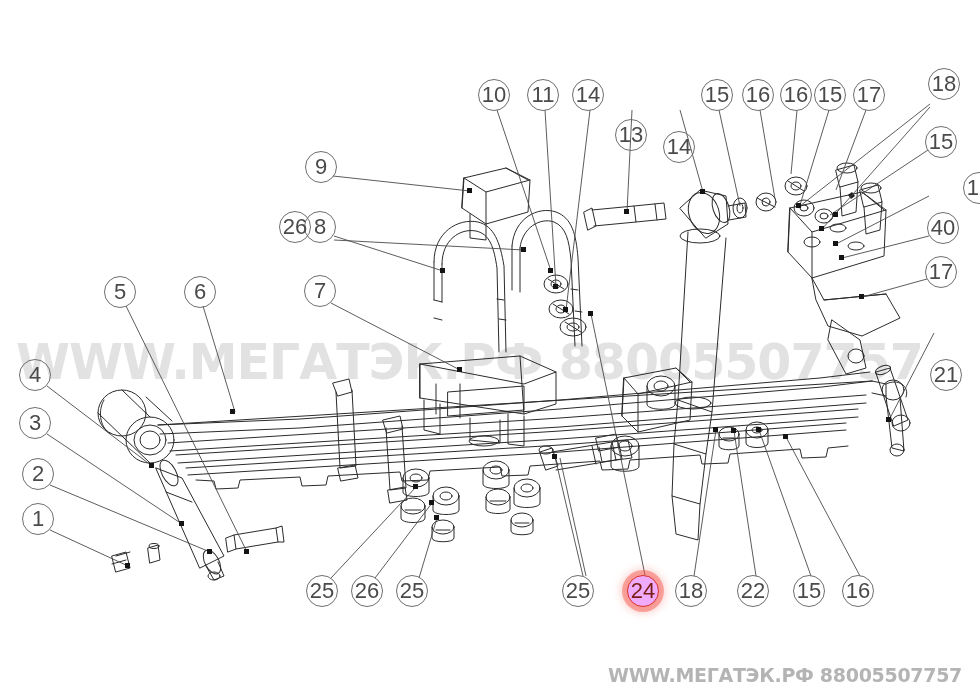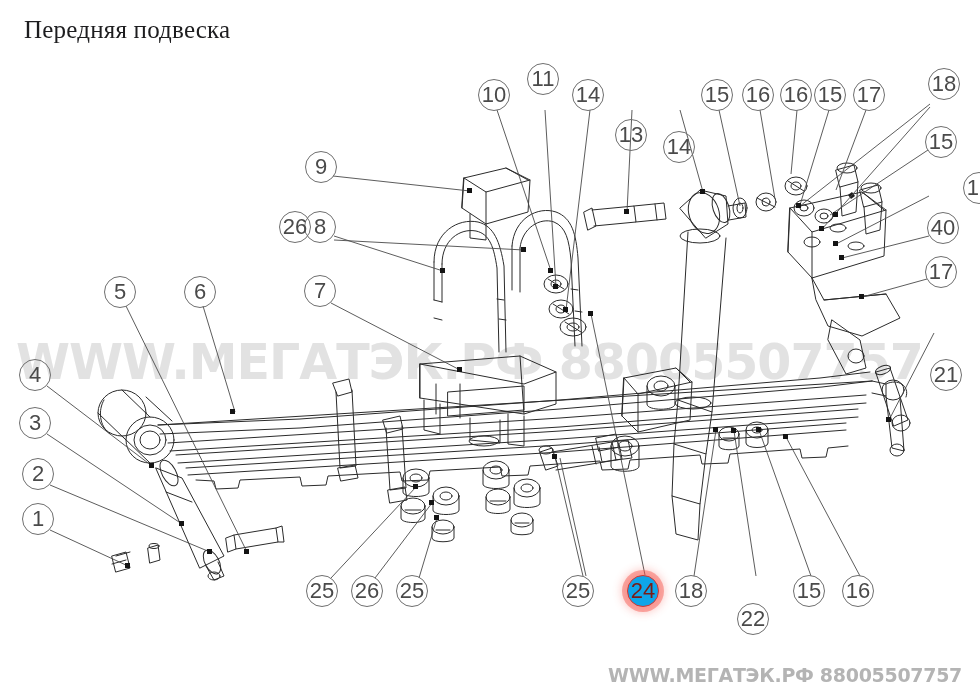--- a/index.html
+++ b/index.html
@@ -51,30 +51,29 @@
     display:flex; align-items:center; justify-content:center;
     font-family:Liberation Sans, sans-serif;
     font-size:22px; color:#4a4a4a;
     line-height:1;
     box-sizing:border-box;
     text-align:right;
   }
   .callout.highlight {
     border-color:#d8342c;
     color:#7a1c16;
-    background:#0ea5e9;
+    background:#f0abfc;
     box-shadow:0 0 0 5px rgba(245,85,76,.45), 0 0 9px 6px rgba(245,85,76,.30);
   }
 </style>
 </head>
 <body>
 
 <div id="stage">
 
-  <div class="page-title">Передняя подвеска</div>
 
   <div class="watermark-diag">WWW.МЕГАТЭК.РФ 88005507757</div>
 
   <svg class="art" viewBox="0 0 980 700" xmlns="http://www.w3.org/2000/svg">
     <g fill="none" stroke="#2b2b2b" stroke-width="1" stroke-linejoin="round" stroke-linecap="round">
 
       <g>
 
         <ellipse cx="150" cy="440" rx="24" ry="23"></ellipse>
         <ellipse cx="150" cy="440" rx="16" ry="15"></ellipse>
@@ -386,40 +385,40 @@
       <div class="callout" style="left: 38px; top: 474px;">2</div>
       <div class="callout" style="left: 35px; top: 423px;">3</div>
       <div class="callout" style="left: 35px; top: 375px;">4</div>
       <div class="callout" style="left: 120px; top: 292px;">5</div>
       <div class="callout" style="left: 200px; top: 292px;">6</div>
       <div class="callout" style="left: 320px; top: 291px;">7</div>
       <div class="callout" style="left: 320px; top: 227px;">8</div>
       <div class="callout" style="left: 295px; top: 227px;">26</div>
       <div class="callout" style="left: 321px; top: 167px;">9</div>
       <div class="callout" style="left: 494px; top: 95px;">10</div>
-      <div class="callout" style="left: 543px; top: 79px;">11</div>
+      <div class="callout" style="left: 543px; top: 95px;">11</div>
       <div class="callout" style="left: 588px; top: 95px;">14</div>
       <div class="callout" style="left: 631px; top: 95px; margin-top: 24px;">13</div>
       <div class="callout" style="left: 679px; top: 95px; margin-top: 36px;">14</div>
       <div class="callout" style="left: 717px; top: 95px;">15</div>
       <div class="callout" style="left: 758px; top: 95px;">16</div>
       <div class="callout" style="left: 796px; top: 95px;">16</div>
       <div class="callout" style="left: 830px; top: 95px;">15</div>
       <div class="callout" style="left: 869px; top: 95px;">17</div>
       <div class="callout" style="left: 944px; top: 84px;">18</div>
       <div class="callout" style="left: 941px; top: 142px;">15</div>
       <div class="callout" style="left: 943px; top: 188px; margin-left: 20px;">19</div>
       <div class="callout" style="left: 943px; top: 228px;">40</div>
       <div class="callout" style="left: 941px; top: 272px;">17</div>
       <div class="callout" style="left: 946px; top: 323px; margin-top: 36px;">21</div>
       <div class="callout" style="left: 322px; top: 591px;">25</div>
       <div class="callout" style="left: 367px; top: 591px;">26</div>
       <div class="callout" style="left: 412px; top: 591px;">25</div>
       <div class="callout" style="left: 578px; top: 591px;">25</div>
       <div class="callout highlight" style="left: 643px; top: 591px;">24</div>
       <div class="callout" style="left: 691px; top: 591px;">18</div>
-      <div class="callout" style="left: 753px; top: 619px;">22</div>
+      <div class="callout" style="left: 753px; top: 591px;">22</div>
       <div class="callout" style="left: 809px; top: 591px;">15</div>
       <div class="callout" style="left: 858px; top: 591px;">16</div>
     </div>
 
   <div class="footer-wm">WWW.МЕГАТЭК.РФ 88005507757</div>
 </div>
 
 </body></html>

